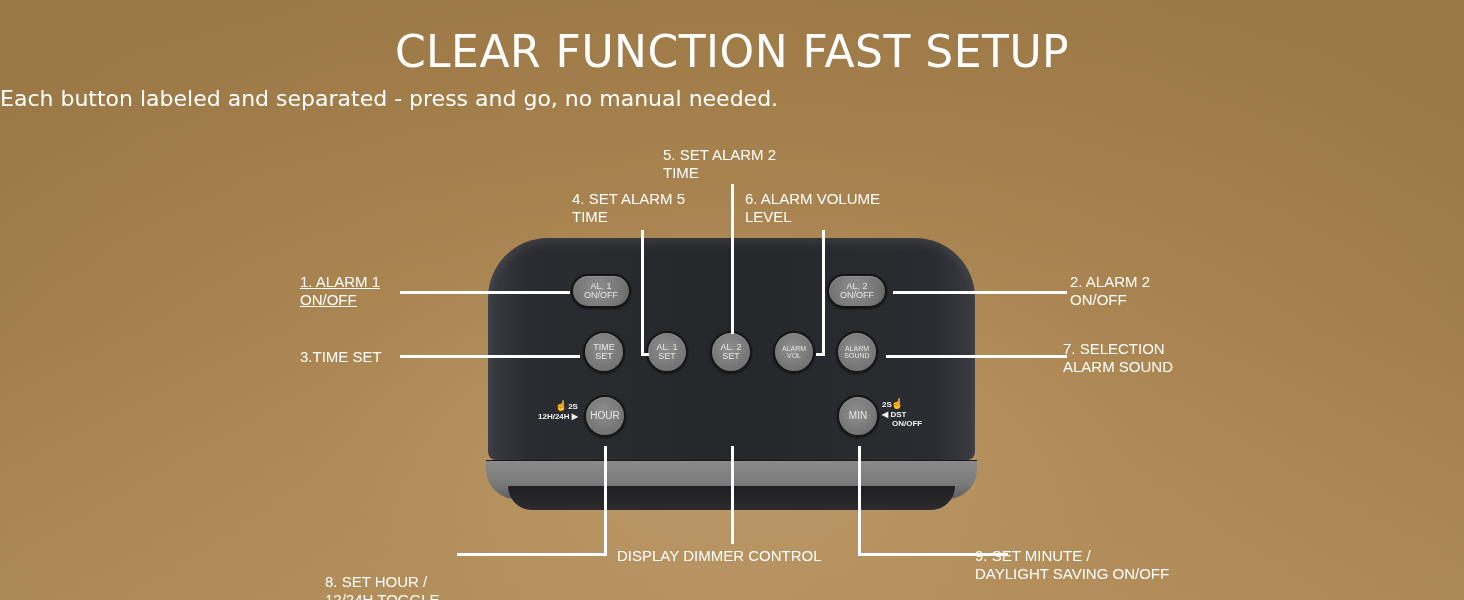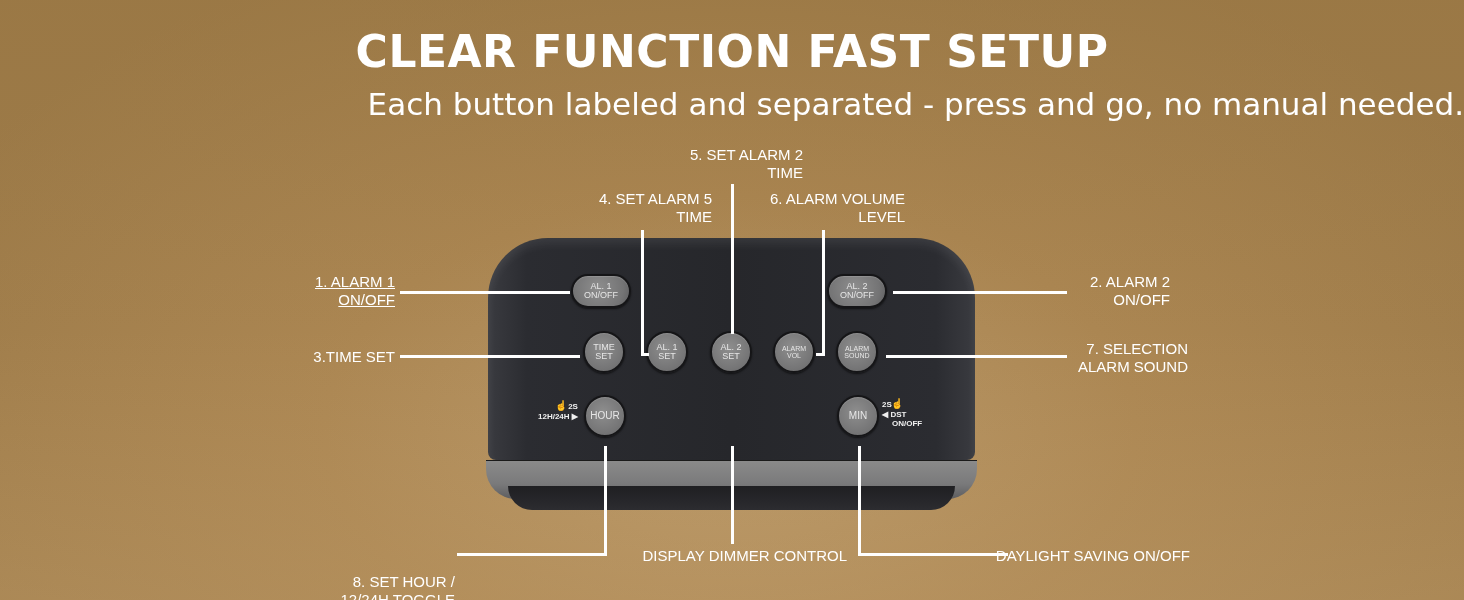--- a/index.html
+++ b/index.html
@@ -9,26 +9,26 @@
       font-family: "Liberation Sans", sans-serif;
       color: #ffffff;
     }
     .bg-shade {
       position: absolute; inset: 0;
       background: linear-gradient(180deg, rgba(150,115,62,0.35) 0%, rgba(170,135,80,0) 55%, rgba(205,170,120,0.25) 100%);
       pointer-events: none;
     }
     .title {
       position: absolute; left: 0; right: 0; top: 26px;
-      text-align: center; font-size: 44px; font-weight: bold; letter-spacing: 0.5px;
+      text-align: center; font-size: 44px; font-weight: normal; letter-spacing: 0.5px;
       font-family: "DejaVu Sans", sans-serif;
     }
     .subtitle {
       position: absolute; left: 0; right: 0; top: 86px;
-      text-align: right; font-size: 31px; font-weight: normal;
+      text-align: left; font-size: 22px; font-weight: normal;
       font-family: "DejaVu Sans", sans-serif;
     }
     
     .clock {
       position: absolute; left: 488px; top: 238px; width: 487px; height: 272px;
     }
     .clock-top {
       position: absolute; left: 0; top: 0; width: 487px; height: 222px;
       background: linear-gradient(90deg, #3a3b40 0%, #2b2c31 8%, #26272b 50%, #2b2c31 92%, #3a3b40 100%);
       border-radius: 60px 60px 8px 8px;
@@ -56,21 +56,21 @@
     .btn.pill { border-radius: 20px; }
     .btn.round { border-radius: 50%; }
     .btn .l1, .btn .l2 { display: block; }
     .side-note {
       position: absolute; color: #f0f0f0; font-size: 8px; font-weight: bold; line-height: 1.15;
       font-family: "Liberation Sans", sans-serif;
     }
     
     .line { position: absolute; background: #ffffff; }
     .label {
-      position: absolute; text-align: right; font-size: 15px; line-height: 18px;
+      position: absolute; text-align: left; font-size: 15px; line-height: 18px;
       font-family: "Liberation Sans", sans-serif; white-space: nowrap;
     }
   </style>
 </head>
 <body>
 
 <div class="bg-shade"></div>
 
 <div class="title">CLEAR FUNCTION FAST SETUP</div>
 <div class="subtitle">Each button labeled and separated - press and go, no manual needed.</div>
@@ -181,14 +181,15 @@
   <div>ALARM SOUND</div>
 </div>
 <div class="label" style="left:325px; top:547px; width:130px;margin-top:26px;">
   <div>8. SET HOUR /</div>
   <div>12/24H TOGGLE</div>
 </div>
 <div class="label" style="left:617px; top:547px; width:230px;">
   <div>DISPLAY DIMMER CONTROL</div>
 </div>
 <div class="label" style="left:975px; top:547px; width:215px;">
+  <div>9. SET MINUTE /</div>
   <div>DAYLIGHT SAVING ON/OFF</div>
 </div>
 
 </body></html>

